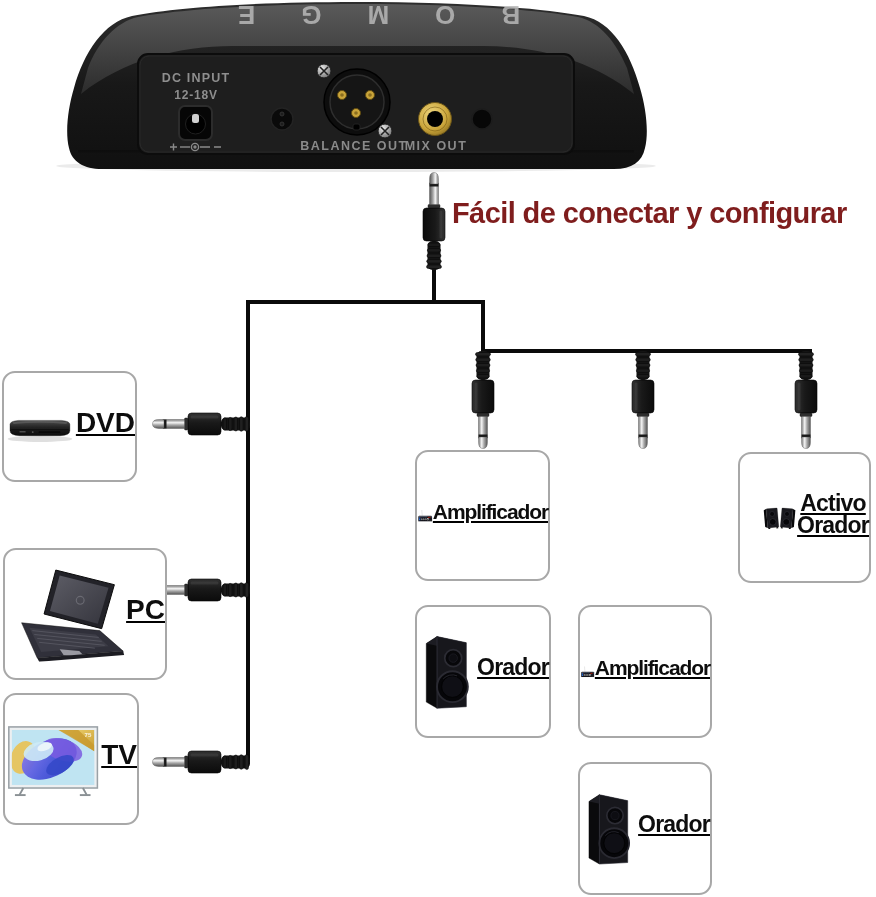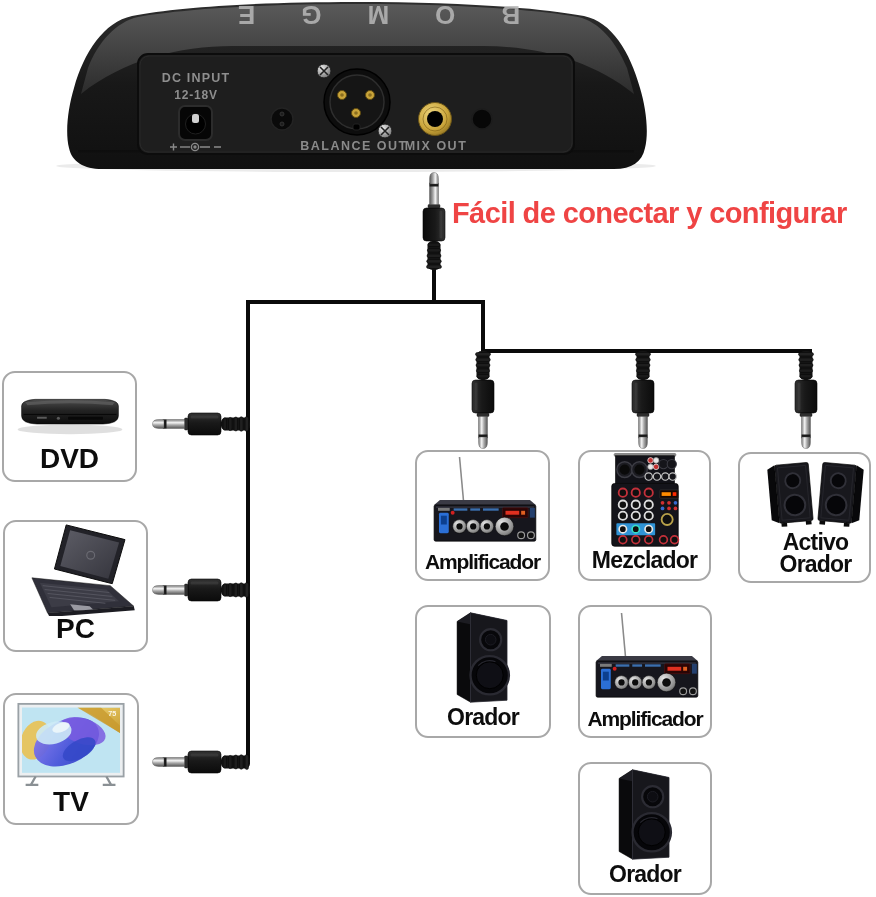--- a/index.html
+++ b/index.html
@@ -3,24 +3,24 @@
 <meta charset="utf-8">
 <style>
   html,body{margin:0;padding:0;background:#fff;}
   .canvas{position:relative;width:876px;height:897px;background:#ffffff;overflow:hidden;
           font-family:"Liberation Sans",sans-serif;}
   .abs{position:absolute;}
   
   .wire{position:absolute;background:#0a0a0a;}
   
   .title{position:absolute;left:452px;top:197px;width:424px;
-         font-size:29px;font-weight:800;letter-spacing:-0.6px;color:#ef4444;white-space:nowrap;}
+         font-size:29px;font-weight:800;letter-spacing:-0.6px;color:#7f1d1d;white-space:nowrap;}
   
   .box{position:absolute;background:#fff;border:2px solid #a8a8a8;border-radius:13px;
-       display:flex;flex-direction:column;align-items:center;justify-content:flex-end;box-sizing:border-box;}
+       display:flex;flex-direction:row;align-items:center;justify-content:flex-end;box-sizing:border-box;text-decoration:underline;}
   .box .art{flex:1;display:flex;align-items:center;justify-content:center;width:100%;overflow:hidden;}
   .lbl{font-weight:800;color:#0d0d0d;text-align:center;line-height:0.95;margin-bottom:7px;white-space:nowrap;}
   .lbl-lg{font-size:28px;}
   .lbl-sm{font-size:21px;letter-spacing:-1.1px;text-align:center;}
   .lbl-md{font-size:23px;letter-spacing:-0.8px;}
   .lbl2{margin-bottom:5px;}
   
   .plug{position:absolute;width:24px;height:100px;}
   .rot90{transform:rotate(90deg);}
   .rot180{transform:rotate(180deg);}
@@ -346,21 +346,21 @@
 
   <div class="box" style="left:2px;top:371px;width:135px;height:111px;">
     <div class="art">
         <svg width="118" height="62" viewBox="0 0 120 64">
           <use href="#sym-dvd"></use>
         </svg>
       </div>
     <div class="lbl lbl-lg">DVD</div>
   </div>
 
-  <div class="box" style="left:3px;top:520px;width:145px;height:132px;">
+  <div class="box" style="left:3px;top:548px;width:164px;height:132px;">
     <div class="art">
         <svg width="122" height="96" viewBox="0 0 124 98">
           <use href="#sym-laptop"></use>
         </svg>
       </div>
     <div class="lbl lbl-lg">PC</div>
   </div>
 
   <div class="box" style="left:3px;top:693px;width:136px;height:132px;">
     <div class="art">
@@ -374,28 +374,20 @@
 
   <div class="box" style="left:415px;top:450px;width:135px;height:131px;">
     <div class="art">
         <svg width="118" height="90" viewBox="0 0 120 92">
           <use href="#sym-amp"></use>
         </svg>
       </div>
     <div class="lbl lbl-sm">Amplificador</div>
   </div>
 
-  <div class="box" style="left:578px;top:450px;width:133px;height:131px;">
-    <div class="art">
-        <svg width="84" height="96" viewBox="0 0 88 104">
-          <use href="#sym-mixer"></use>
-        </svg>
-      </div>
-    <div class="lbl lbl-md">Mezclador</div>
-  </div>
 
   <div class="box" style="left:738px;top:452px;width:133px;height:131px;padding-left:22px;">
     <div class="art">
         <svg width="112" height="74" viewBox="0 0 114 78">
           <use href="#sym-pair"></use>
         </svg>
       </div>
     <div class="lbl lbl-md lbl2">
       <div>Activo</div>
       <div>Orador</div>

